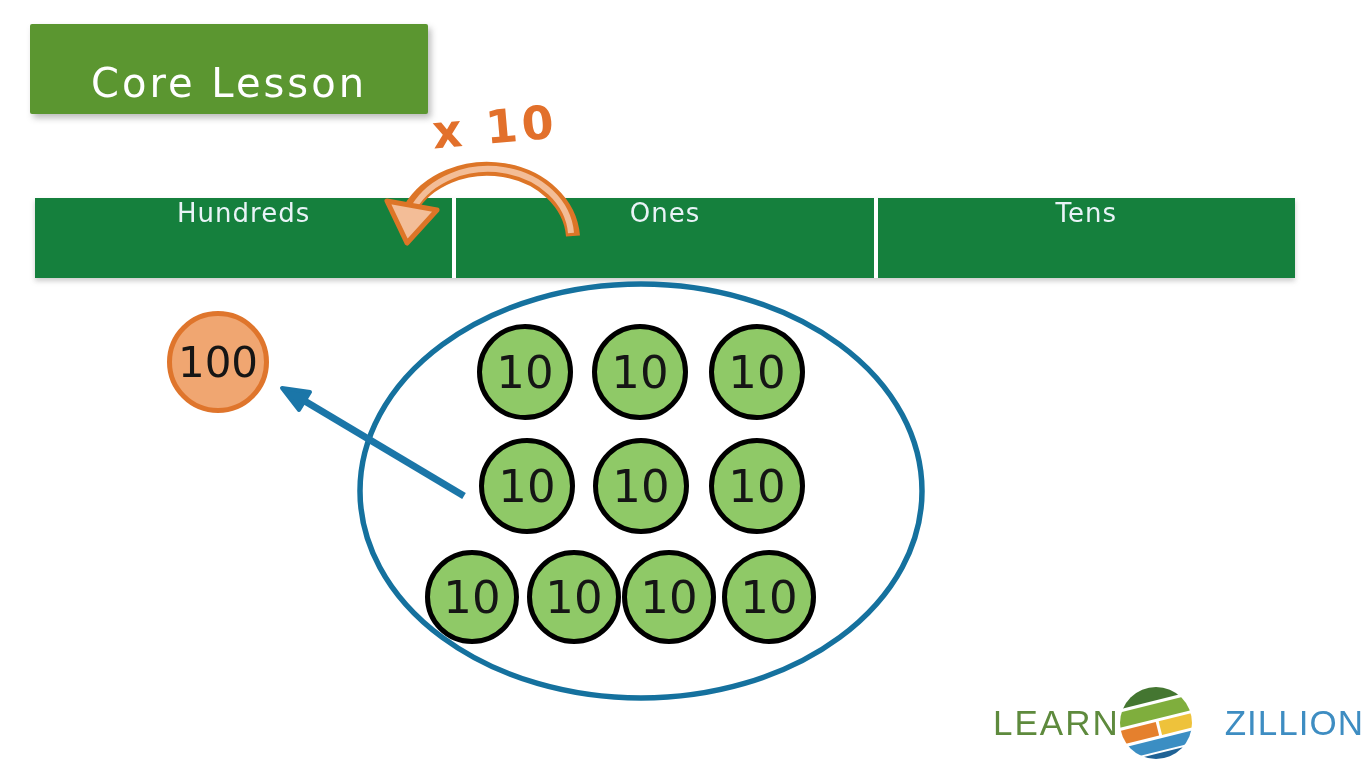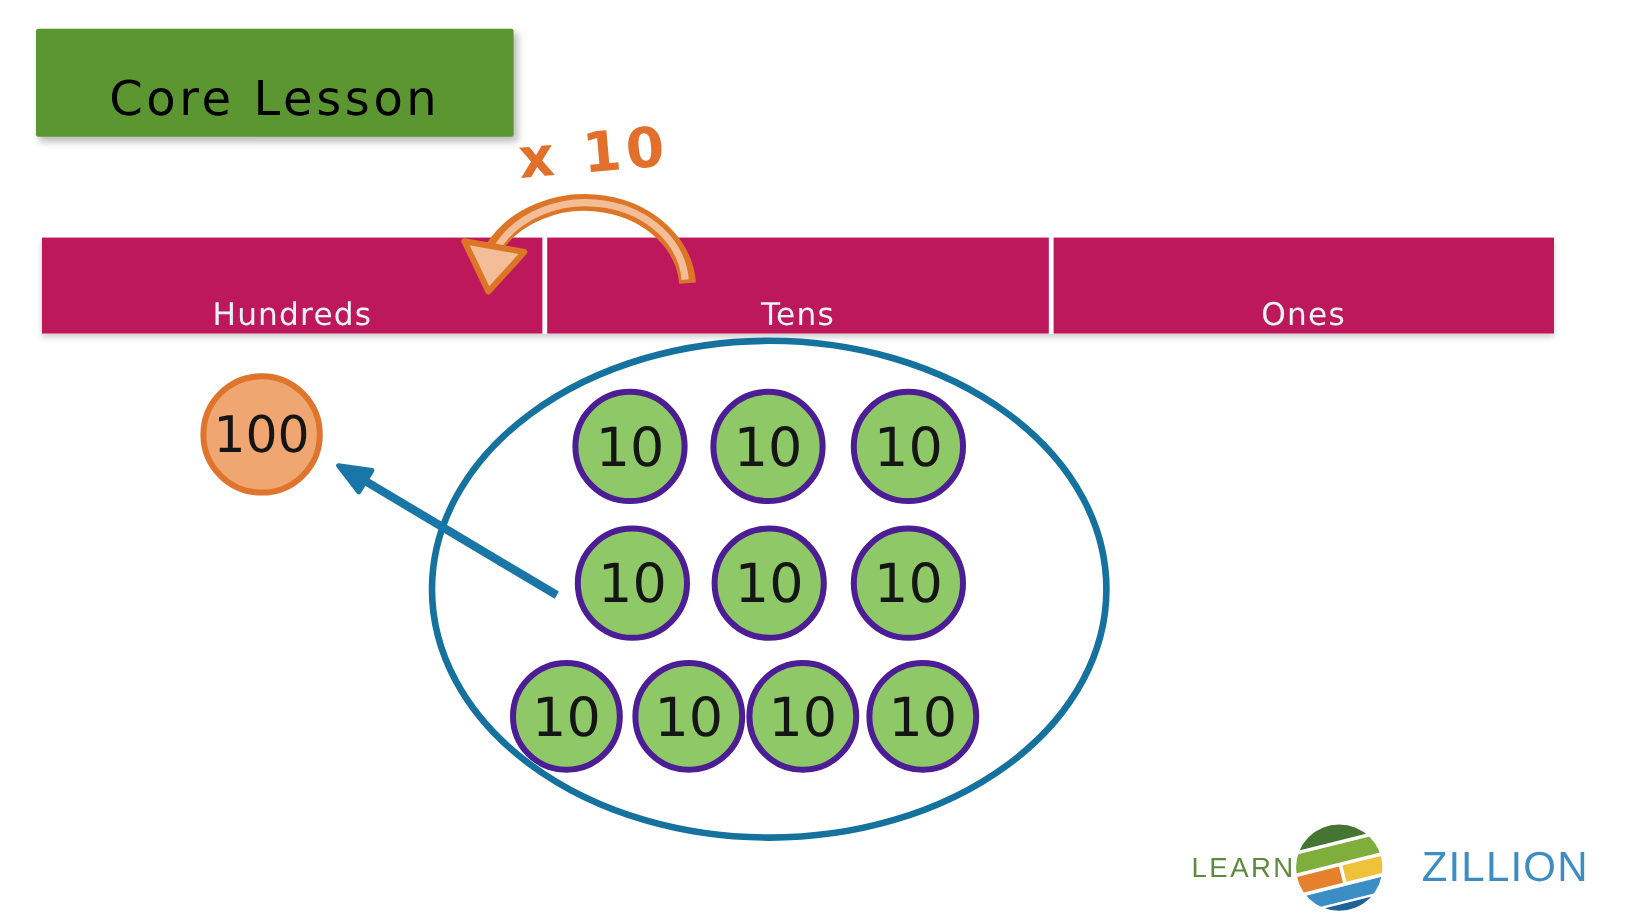--- a/index.html
+++ b/index.html
@@ -8,83 +8,83 @@
     overflow:hidden;font-family:"DejaVu Sans",sans-serif;
   }
   
   .title-box{
     position:absolute;left:30px;top:24px;width:398px;height:90px;
     background:#5b9630;border-radius:2px;
     box-shadow:3px 4px 6px rgba(90,90,90,.4);
     display:flex;align-items:center;justify-content:center;
   }
   .title-box span{
-    color:#000000;font-size:40px;letter-spacing:3px;font-weight:500;margin-top:28px;
+    color:#ffffff;font-size:40px;letter-spacing:3px;font-weight:500;margin-top:28px;
   }
   
   .x10{
     position:absolute;left:432px;top:100px;
     color:#e2702b;font-size:46px;font-weight:bold;letter-spacing:4px;
     transform:rotate(-5deg);
   }
   
   .pv-table{
     position:absolute;left:35px;top:198px;width:1260px;height:80px;
     display:flex;gap:4px;
     box-shadow:0 3px 5px rgba(110,110,110,.35);
   }
   .pv-col{
-    flex:1;background:#be185d;display:flex;align-items:flex-end;justify-content:center;
+    flex:1;background:#15803d;display:flex;align-items:flex-start;justify-content:center;
   }
   .pv-col span{color:#e9f3f7;font-size:26px;letter-spacing:1px;font-weight:500;}
   
   .coin{
     position:absolute;border-radius:50%;display:flex;align-items:center;justify-content:center;
     color:#151515;box-sizing:border-box;
   }
   .coin-100{
     left:167px;top:311px;width:102px;height:102px;
     background:#f0a671;border:5px solid #df752c;font-size:42px;text-align:center;
   }
   .coin-10{
-    width:96px;height:96px;background:#8fc967;border:5px solid #4c1d95;font-size:45px;
+    width:96px;height:96px;background:#8fc967;border:5px solid #000000;font-size:45px;
   }
   .coin-10.small{width:94px;height:94px;}
   
   .overlay{position:absolute;left:0;top:0;z-index:6;pointer-events:none;}
   .coins-layer{position:absolute;left:0;top:0;z-index:4;width:100%;height:100%;}
   
   .logo{
     position:absolute;left:993px;top:686px;height:74px;
     display:flex;align-items:center;font-family:"Liberation Sans",sans-serif;
   }
-  .logo .learn{color:#5e8a3d;font-size:23px;letter-spacing:2px;margin-right:-1px;}
+  .logo .learn{color:#5e8a3d;font-size:35px;letter-spacing:2px;margin-right:-1px;}
   .logo .zillion{color:#3e8dc2;font-size:35px;letter-spacing:1px;margin-left:-1px;padding-left:33px;}
   .logo svg{flex:0 0 auto;}
 </style>
 </head>
 <body>
 
 <div class="slide">
 
   <div class="title-box">
     <span>Core Lesson</span>
   </div>
 
   <div class="x10">x 10</div>
 
   <div class="pv-table">
     <div class="pv-col">
       <span>Hundreds</span>
     </div>
     <div class="pv-col">
-      <span>Tens</span>
+      <span>Ones</span>
     </div>
     <div class="pv-col">
-      <span>Ones</span>
+      <span>Tens</span>
     </div>
   </div>
 
   <div class="coins-layer">
     <div class="coin coin-100" style="z-index:4;">
       <span>100</span>
     </div>
 
     <div class="coin coin-10" style="left:477px;top:324px;">
         <span>10</span>

